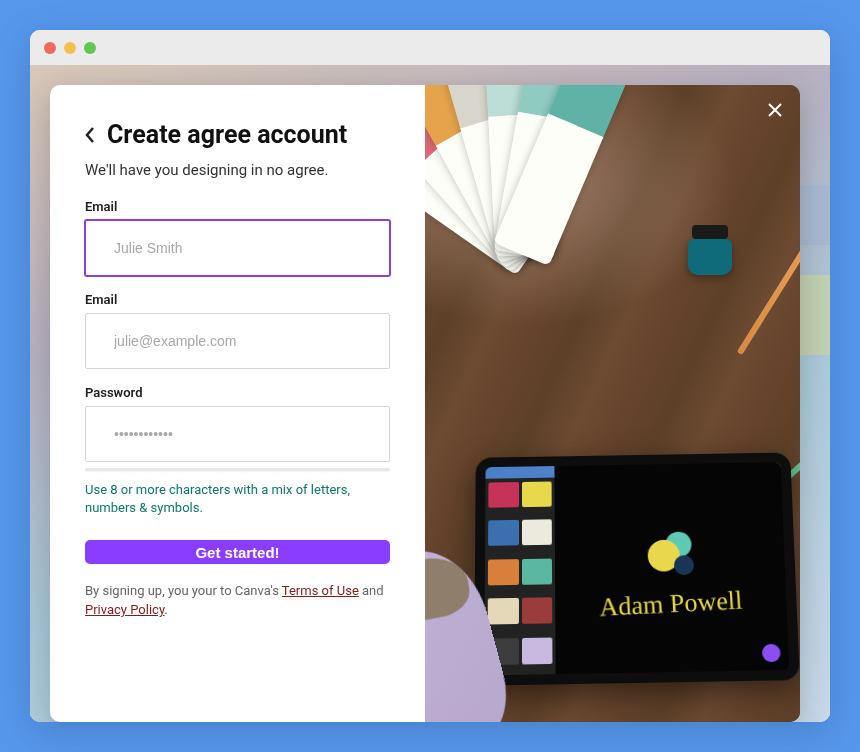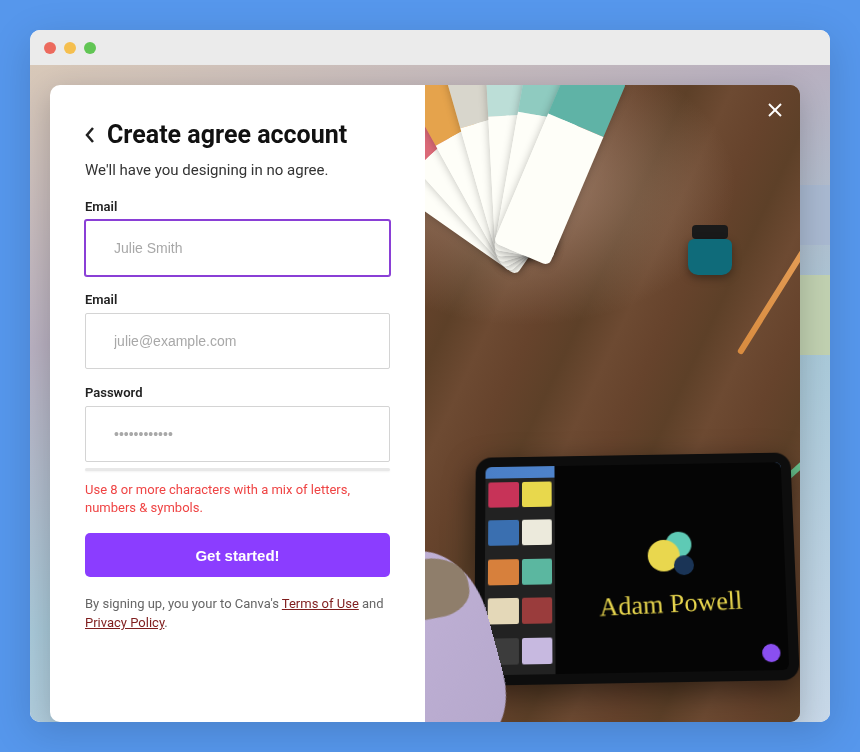--- a/index.html
+++ b/index.html
@@ -337,27 +337,27 @@
       width: 100%;
       height: 3px;
       background: #e8e8e8;
       border-radius: 2px;
       margin-top: -10px;
       margin-bottom: 10px;
       box-shadow: 0 1px 2px rgba(0,0,0,0.05);
     }
     .hint {
       font-size: 13px;
-      color: #ef4444;
+      color: #0f766e;
       line-height: 1.4;
-      margin-bottom: 16px;
+      margin-bottom: 23px;
     }
     .primary-btn {
       width: 100%;
-      height: 44px;
+      height: 24px;
       background: #8b3dff;
       border: none;
       border-radius: 5px;
       color: #fff;
       font-size: 15px;
       font-weight: 600;
       cursor: pointer;
       margin-bottom: 18px;
     }
     .legal {

